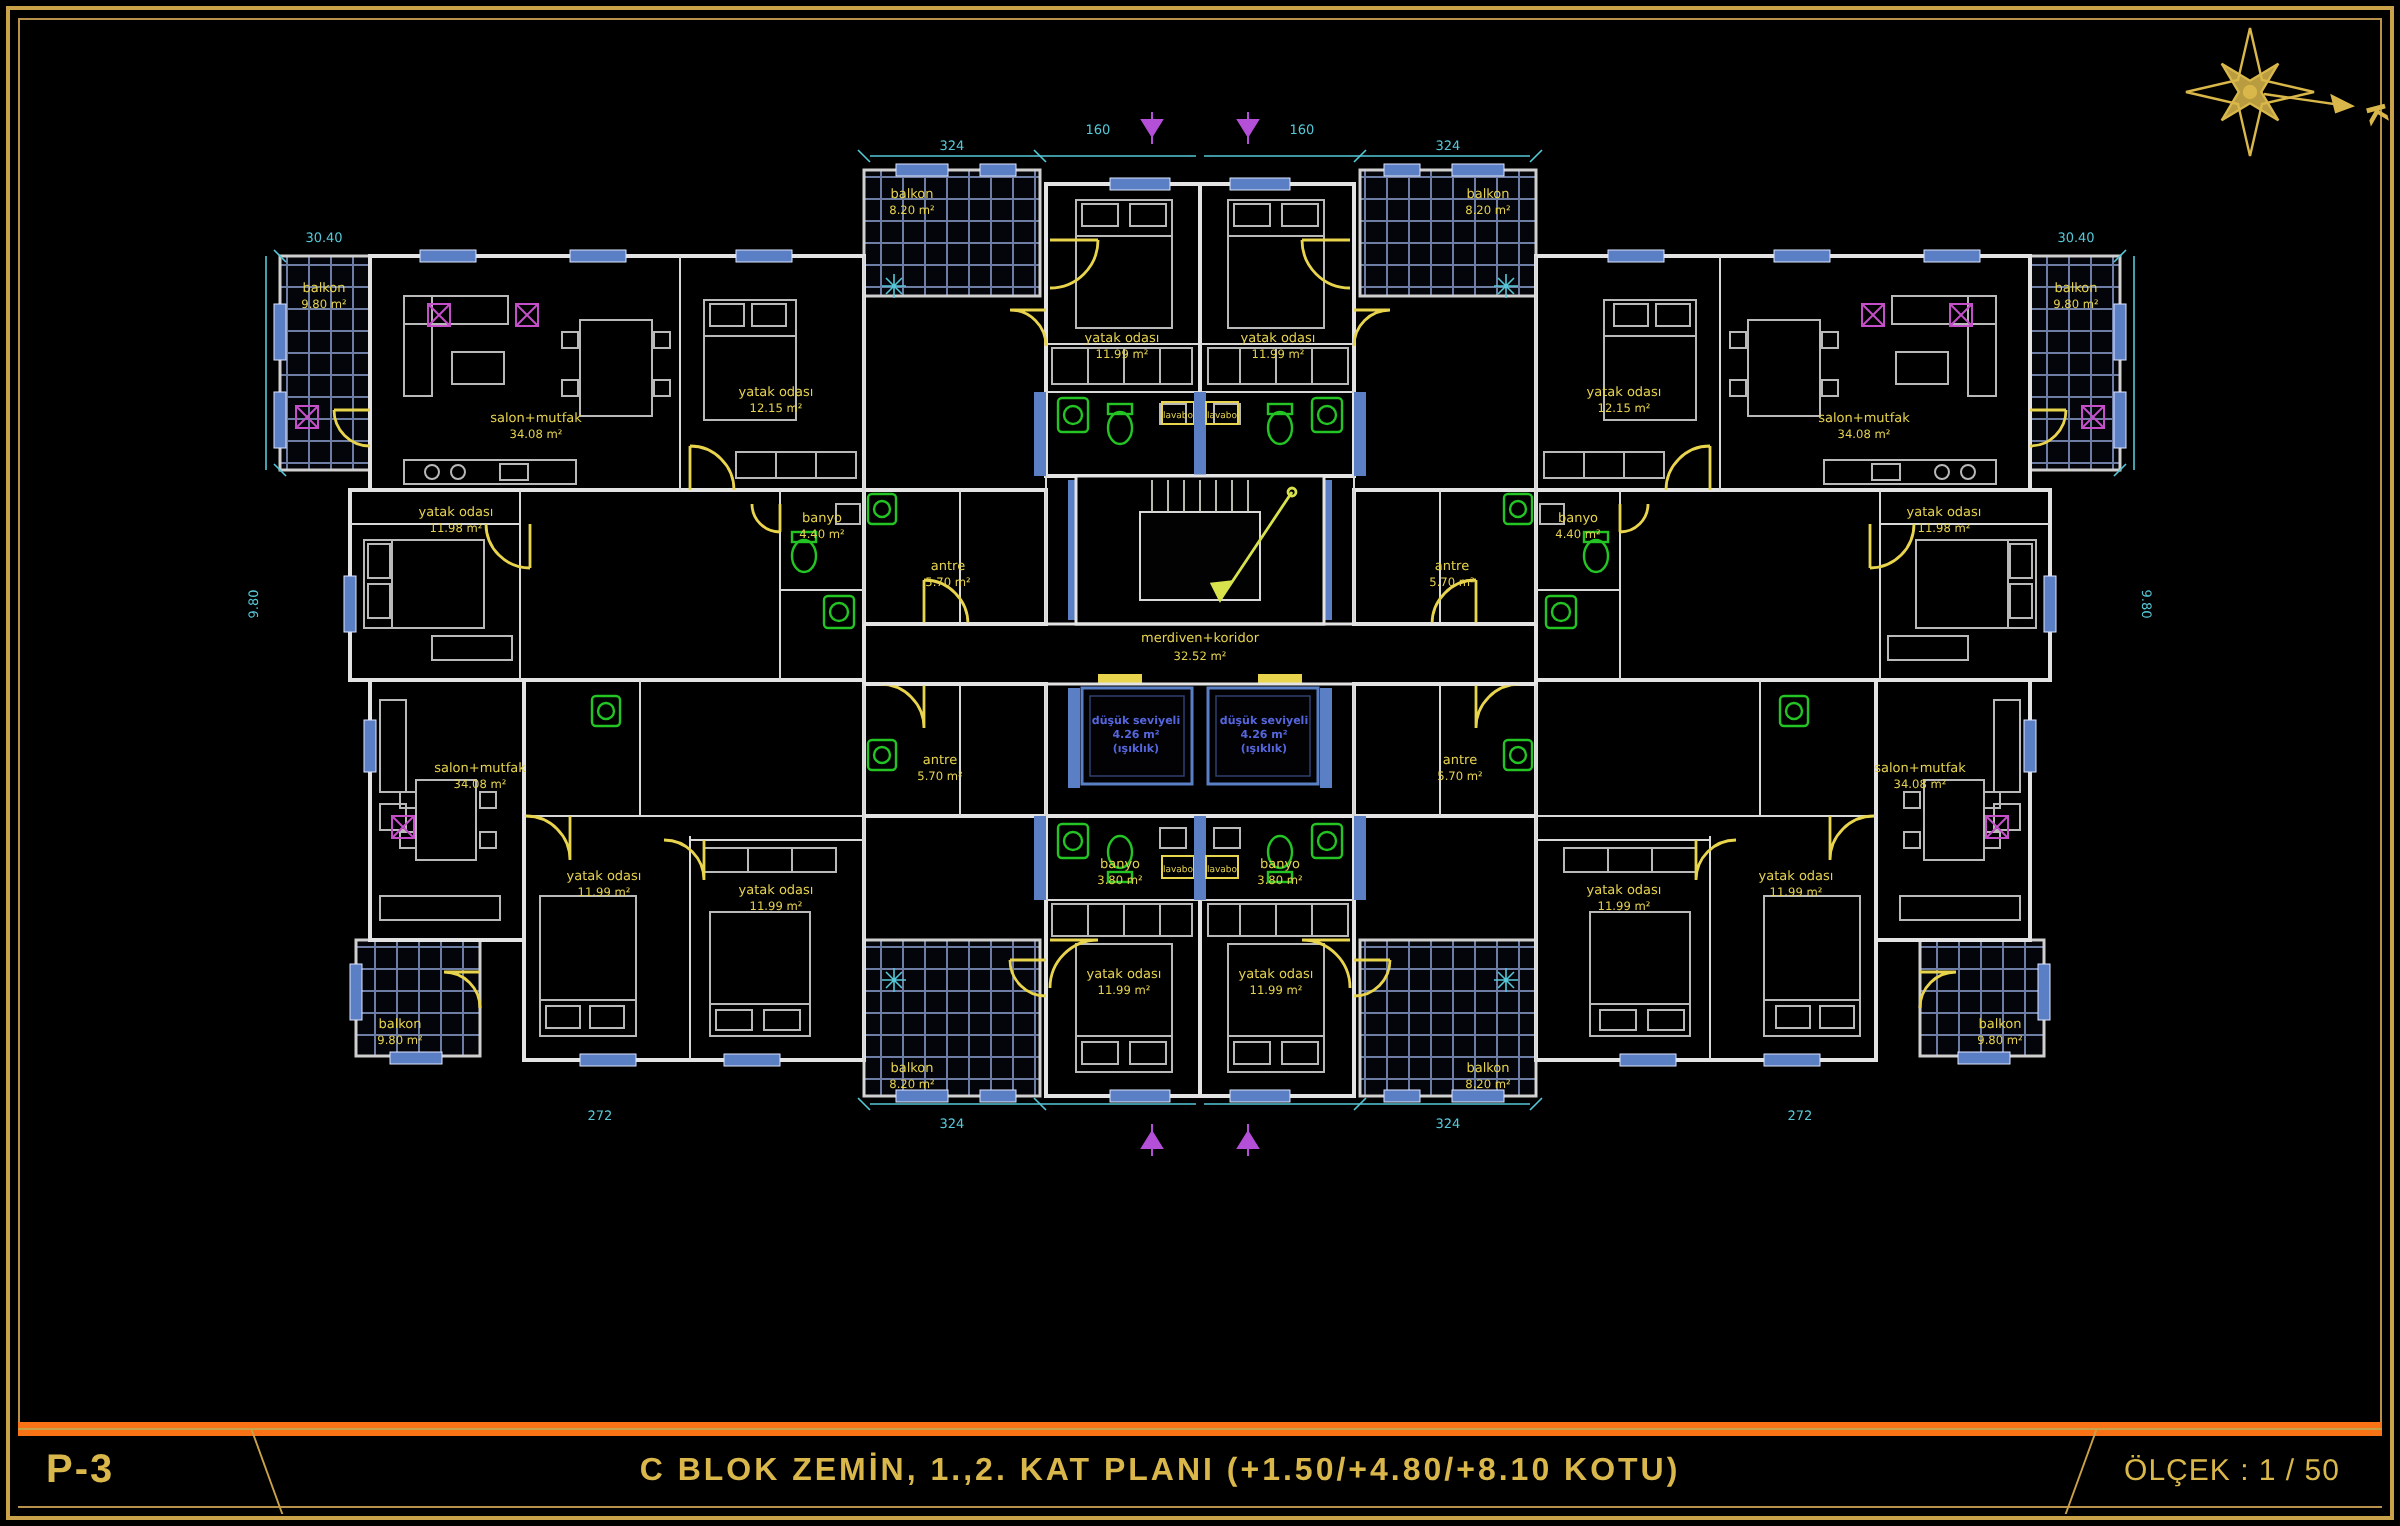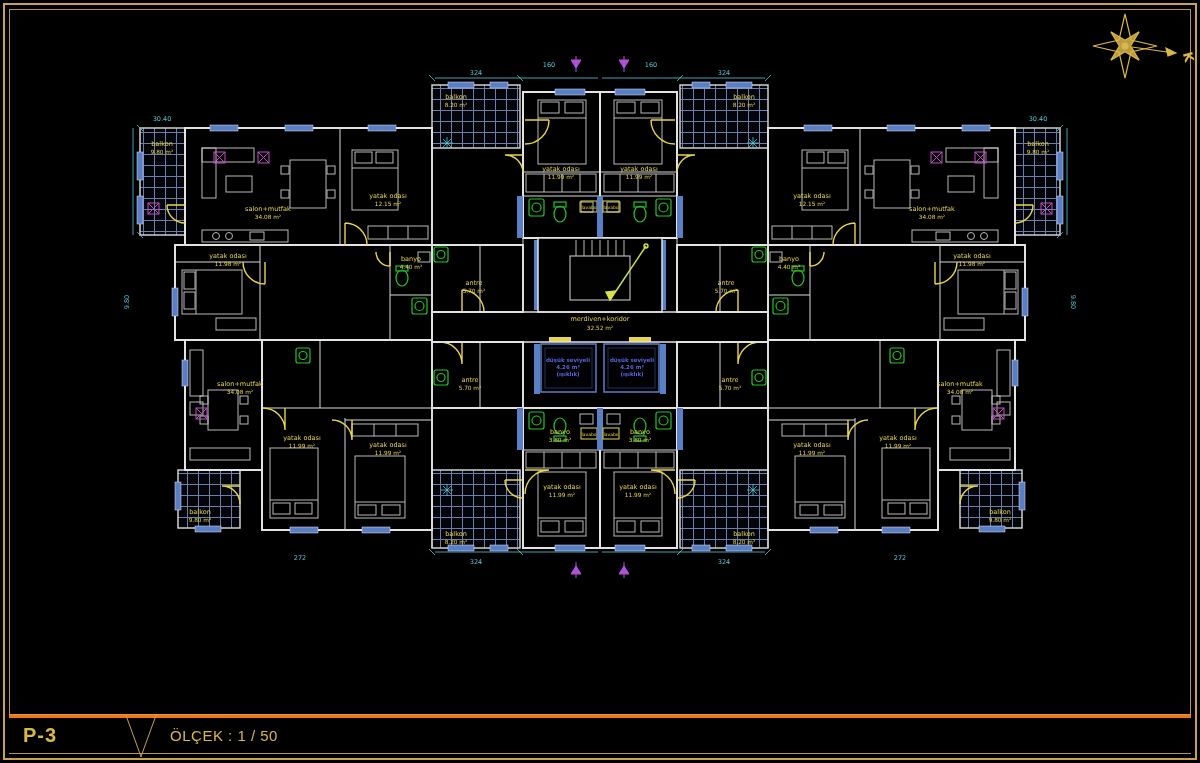--- a/index.html
+++ b/index.html
@@ -3,21 +3,21 @@
 <meta charset="utf-8">
 <style>
   html,body{margin:0;padding:0;background:#000;}
   #sheet{position:relative;width:1200px;height:763px;background:#000;overflow:hidden;
          font-family:"Liberation Sans", sans-serif;}
   .frame-outer{position:absolute;left:3px;top:3px;right:3px;bottom:3px;
                border:2px solid #c9a24a;pointer-events:none;}
   .frame-inner{position:absolute;left:9px;top:9px;right:9px;bottom:9px;
                border:1px solid #b8924a;pointer-events:none;}
   .titlebar{position:absolute;left:9px;right:9px;bottom:10px;height:35px;
-            border-top:3px solid #f97316;display:flex;align-items:center;background:#000;}
+            border-top:7px solid #f97316;display:flex;align-items:center;background:#000;}
   .titlebar::before{content:"";position:absolute;left:0;right:0;top:-4px;border-top:1px solid #c9a24a;}
   .tb-cell{display:flex;align-items:center;height:100%;}
   .tb-left{width:96px;padding-left:14px;}
   .tb-center{flex:1;justify-content:center;}
   .tb-right{width:150px;justify-content:center;}
   .slash{width:14px;height:120%;border-right:1.5px solid #c9a24a;transform:skewX(20deg);}
   .slash2{width:14px;height:120%;border-right:1.5px solid #c9a24a;transform:skewX(-20deg);}
   .code-text{color:#d9b74a;font-size:20px;font-weight:bold;letter-spacing:1px;}
   .title-text{color:#d9b74a;font-size:16px;font-weight:bold;letter-spacing:1.5px;}
   .scale-text{color:#d9b74a;font-size:15px;font-weight:normal;letter-spacing:.5px;}
@@ -404,19 +404,22 @@
       <polygon points="96,45 86,40 88,48" fill="#d9b74a"></polygon>
     </g>
     <text x="104" y="50" transform="rotate(75 104 50)" fill="#d9b74a" font-size="13" font-weight="bold" text-anchor="middle" font-family="DejaVu Sans, sans-serif">K</text>
   </svg>
 
   <div class="titlebar">
     <div class="tb-cell tb-left">
       <span class="code-text">P-3</span>
     </div>
     <div class="slash"></div>
+    <div class="tb-cell tb-center">
+      <span class="title-text">C  BLOK  ZEMİN, 1.,2.  KAT  PLANI  (+1.50/+4.80/+8.10 KOTU)</span>
+    </div>
     <div class="slash2"></div>
     <div class="tb-cell tb-right">
       <span class="scale-text">ÖLÇEK : 1 / 50</span>
     </div>
   </div>
 
 </div>
 
 </body></html>

